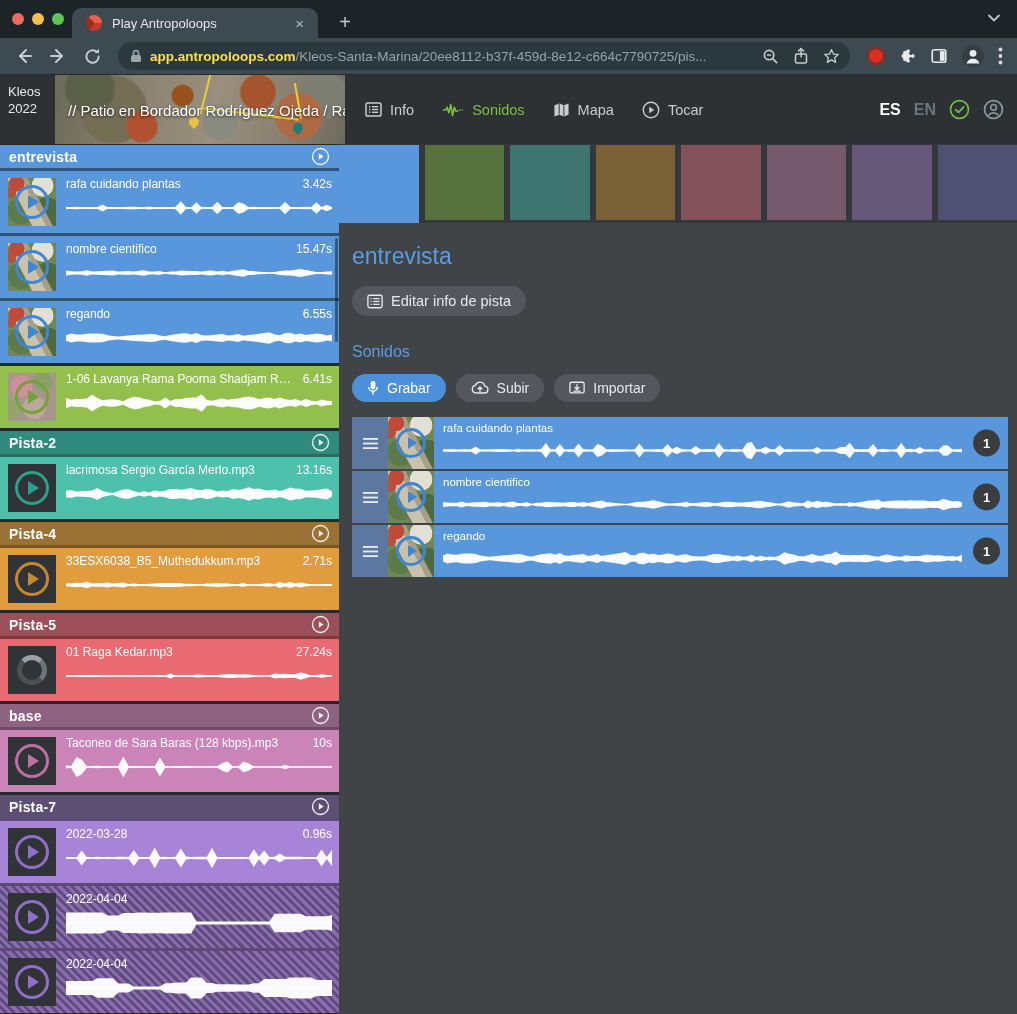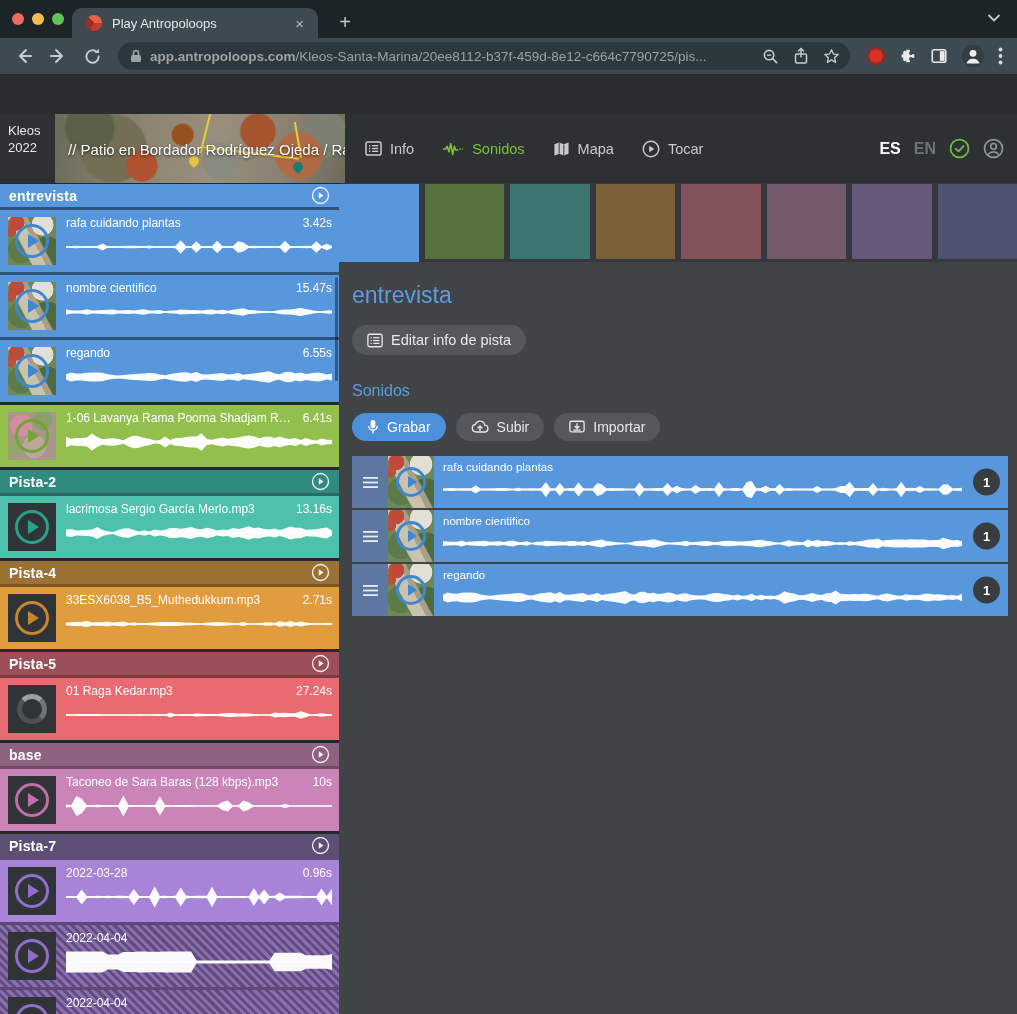--- a/index.html
+++ b/index.html
@@ -21,27 +21,27 @@
   .newtab { position:absolute; left:332px; top:10px; width:26px; height:26px; color:#C3CACD;
     font-size:20px; text-align:center; line-height:25px; border-radius:50%; }
   .tab-chevron { position:absolute; right:16px; top:13px; }
 
   .toolbar { height:37px; background:#3D4A51; display:flex; align-items:center; padding:0 10px; gap:6px;
     border-bottom:1px solid #242B2F; }
   .nav-btn { width:28px; height:28px; display:flex; align-items:center; justify-content:center; border-radius:50%; }
   .urlbar { flex:1; height:28px; background:#2B383E; border-radius:14px; display:flex; align-items:center;
     padding:0 10px 0 12px; margin:0 6px; min-width:0; }
   .url-text { flex:1; font-size:13.5px; white-space:nowrap; overflow:hidden; min-width:0; margin-left:8px; }
-  .url-domain { color:#a3a3a3; font-weight:bold; }
+  .url-domain { color:#fde047; font-weight:bold; }
   .url-path { color:#98A3A9; }
   .url-icons { display:flex; align-items:center; gap:14px; margin-left:10px; }
   .ext-icons { display:flex; align-items:center; gap:13px; padding:0 4px; }
 
   
-  .appheader { height:69px; background:#2D3134; display:flex; align-items:stretch;margin-top:39px; }
+  .appheader { height:69px; background:#2D3134; display:flex; align-items:stretch; }
   .logo { width:55px; padding:9px 0 0 8px; font-size:13px; line-height:1.3; color:#E7E9EA; }
   .mapstrip { position:relative; width:290px; overflow:hidden; background:
       radial-gradient(circle at 12% 20%, #5a6148 0 9%, transparent 10%),
       radial-gradient(circle at 30% 75%, #b0512f 0 7%, transparent 8%),
       radial-gradient(circle at 44% 30%, #97511f 0 6%, transparent 7%),
       radial-gradient(circle at 57% 68%, #8a8b80 0 10%, transparent 11%),
       radial-gradient(circle at 70% 25%, #a5552e 0 8%, transparent 9%),
       radial-gradient(circle at 84% 60%, #b06a43 0 9%, transparent 10%),
       radial-gradient(circle at 93% 30%, #7d7f72 0 8%, transparent 9%),
       radial-gradient(circle at 20% 50%, #746e55 0 14%, transparent 15%),

